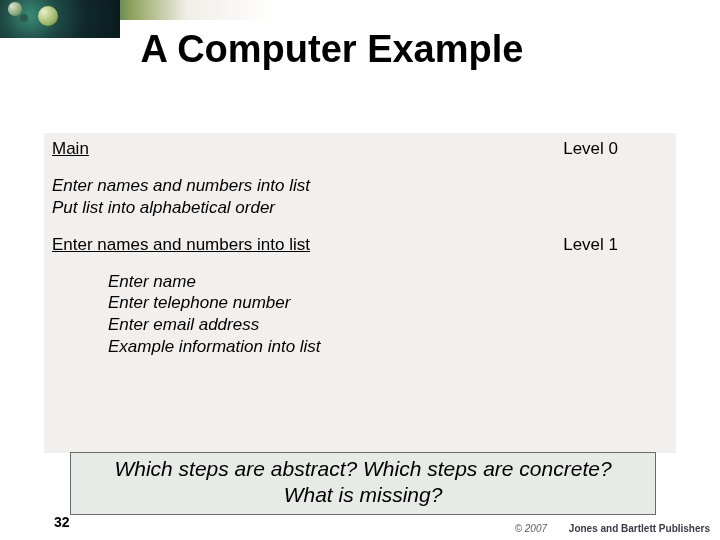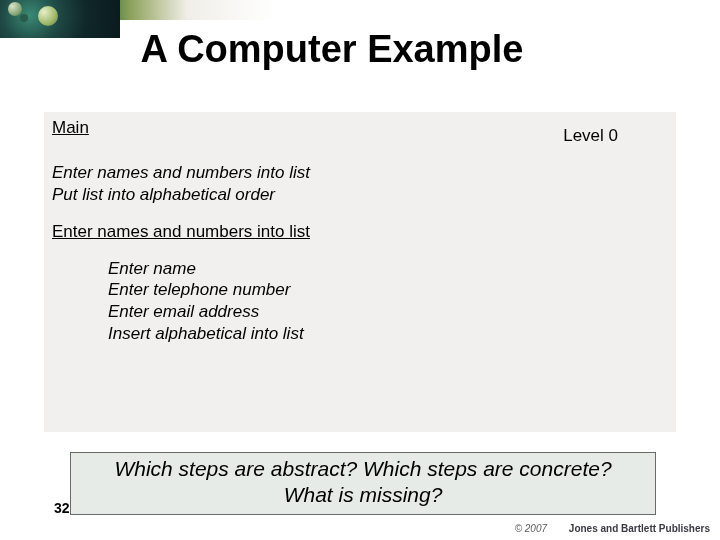--- a/index.html
+++ b/index.html
@@ -55,41 +55,40 @@
     top: 28px;
     left: 0;
     width: 664px;
     text-align: center;
     font-size: 38px;
     font-weight: bold;
     color: #000;
   }
   .content-box {
     position: absolute;
-    top: 112px;
+    top: 133px;
     left: 44px;
     width: 632px;
     height: 320px;
     background: #f2f0ee;
     padding: 0;
   }
   .row {
     display: flex;
     justify-content: space-between;
     align-items: flex-start;
   }
   .lbl-main {
     font-size: 17px;
     text-decoration: underline;
     padding: 6px 0 0 8px;
   }
   .lbl-level {
     font-size: 17px;
     padding: 6px 58px 0 0;
-    margin-top: 8px;
   }
   .block {
     font-size: 17px;
     padding: 16px 0 0 8px;
     line-height: 1.28;
   }
   .italic { font-style: italic; }
   .sub-head {
     font-size: 17px;
     text-decoration: underline;
@@ -107,21 +106,21 @@
     background: #e6ebe8;
     font-style: italic;
     font-size: 21px;
     text-align: center;
     line-height: 1.25;
     padding: 3px 4px 5px 4px;
   }
   .page-num {
     position: absolute;
     left: 54px;
-    bottom: 24px;
+    bottom: 10px;
     font-size: 14px;
     font-weight: bold;
     color: #000;
   }
   .copyright {
     position: absolute;
     right: 10px;
     bottom: 6px;
     font-size: 10px;
     color: #5a5a60;
@@ -157,27 +156,28 @@
       <div class="lbl-level">Level 0</div>
     </div>
 
     <div class="block italic">
       <div>Enter names and numbers into list</div>
       <div>Put list into alphabetical order</div>
     </div>
 
     <div class="row">
       <div class="sub-head">Enter names and numbers into list</div>
+      <div class="lbl-level" style="padding-top:16px;">Level 1</div>
     </div>
 
     <div class="block italic">
       <div class="indent">Enter name</div>
       <div class="indent">Enter telephone number</div>
       <div class="indent">Enter email address</div>
-      <div class="indent">Insert alphabetical into list</div>
+      <div class="indent">Example information into list</div>
     </div>
 
   </div>
 
   <div class="question-box">
     <div>Which steps are abstract? Which steps are concrete?</div>
     <div>What is missing?</div>
   </div>
 
   <div class="page-num">32</div>

